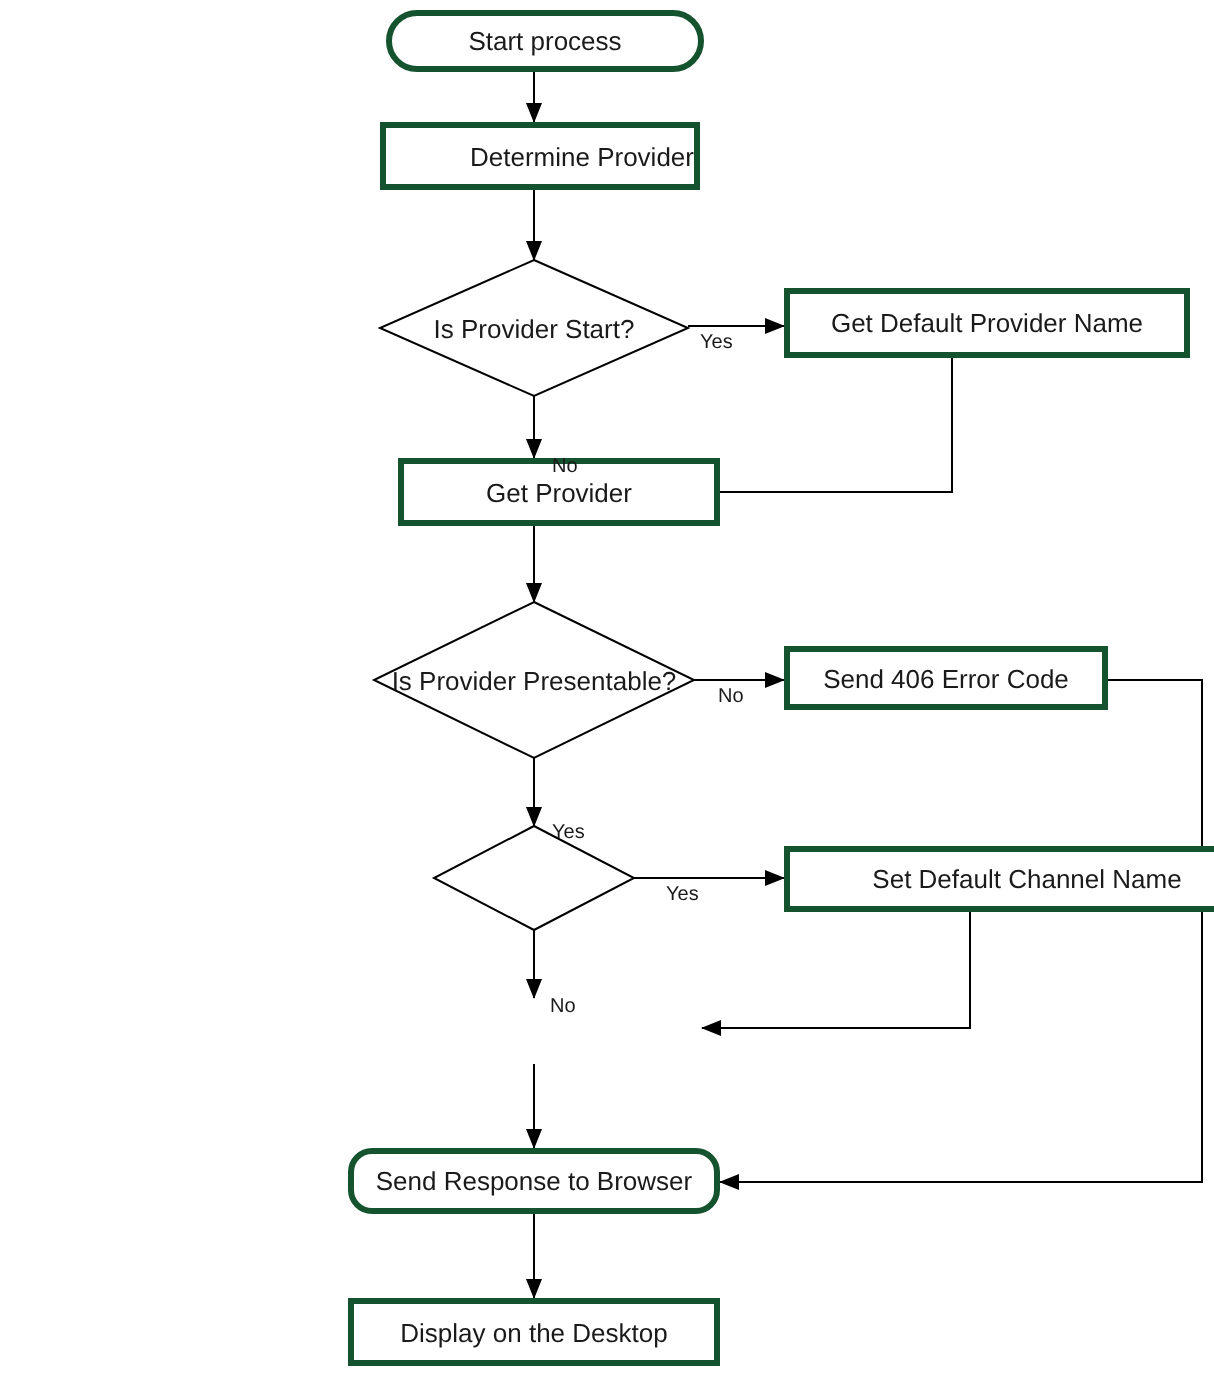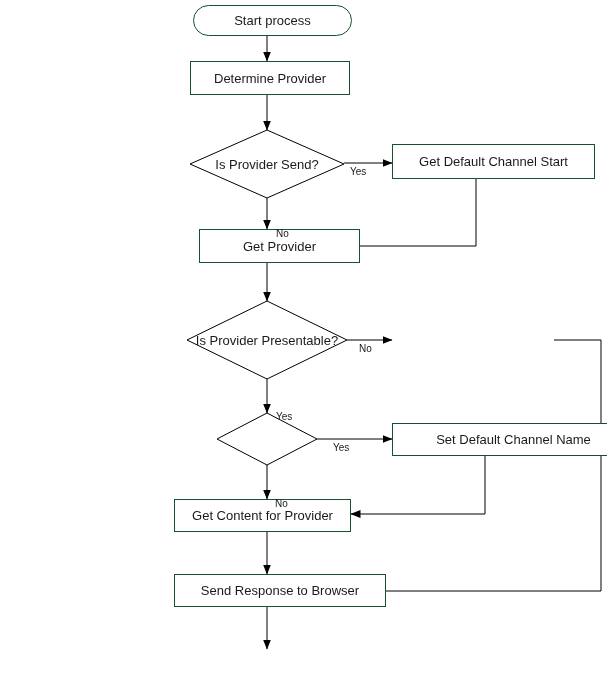--- a/index.html
+++ b/index.html
@@ -18,21 +18,21 @@
   }
   .wires {
     position: absolute;
     left: 0;
     top: 0;
   }
   .node {
     position: absolute;
     box-sizing: border-box;
     background: #ffffff;
-    border: 1px solid #14532d;
+    border: 3px solid #14532d;
     display: flex;
     align-items: center;
     justify-content: center;
     font-size: 13px;
     text-align: center;
     white-space: nowrap;
   }
   .terminator {
     border-radius: 16px;
   }
@@ -86,48 +86,51 @@
       <polygon points="267,130 344,164 267,198 190,164"></polygon>
       <polygon points="267,301 347,340 267,379 187,340"></polygon>
       <polygon points="267,413 317,439 267,465 217,439"></polygon>
     </g>
   </svg>
 
   <div class="node terminator" style="left:193px; top:5px; width:159px; height:31px;">
     <span>Start process</span>
   </div>
 
-  <div class="node" style="left:190px; top:61px; width:160px; height:34px;">
+  <div class="node" style="left:190px; top:61px; width:160px; height:34px;justify-content:flex-end;">
     <span>Determine Provider</span>
   </div>
 
   <div class="node" style="left:392px; top:144px; width:203px; height:35px;">
-    <span>Get Default Channel Start</span>
+    <span>Get Default Provider Name</span>
   </div>
 
   <div class="node" style="left:199px; top:229px; width:161px; height:34px;">
     <span>Get Provider</span>
   </div>
 
+  <div class="node" style="left:392px; top:323px; width:162px; height:32px;">
+    <span>Send 406 Error Code</span>
+  </div>
 
   <div class="node" style="left:392px; top:423px; width:243px; height:33px;">
     <span>Set Default Channel Name</span>
   </div>
 
-  <div class="node" style="left:174px; top:499px; width:177px; height:33px;">
-    <span>Get Content for Provider</span>
-  </div>
 
-  <div class="node" style="left:174px; top:574px; width:212px; height:33px;">
+  <div class="node" style="left:174px; top:574px; width:186px; height:33px;border-radius:12px;">
     <span>Send Response to Browser</span>
   </div>
 
+  <div class="node" style="left:174px; top:649px; width:186px; height:34px;">
+    <span>Display on the Desktop</span>
+  </div>
 
   <div class="dtext" style="left:190px; top:148px; width:154px; height:32px;">
-    <span>Is Provider Send?</span>
+    <span>Is Provider Start?</span>
   </div>
 
   <div class="dtext" style="left:187px; top:324px; width:160px; height:32px;">
     <span>Is Provider Presentable?</span>
   </div>
 
 
   <span class="elabel" style="left:350px; top:141px;">Yes</span>
 
   <span class="elabel" style="left:276px; top:203px;">No</span>

